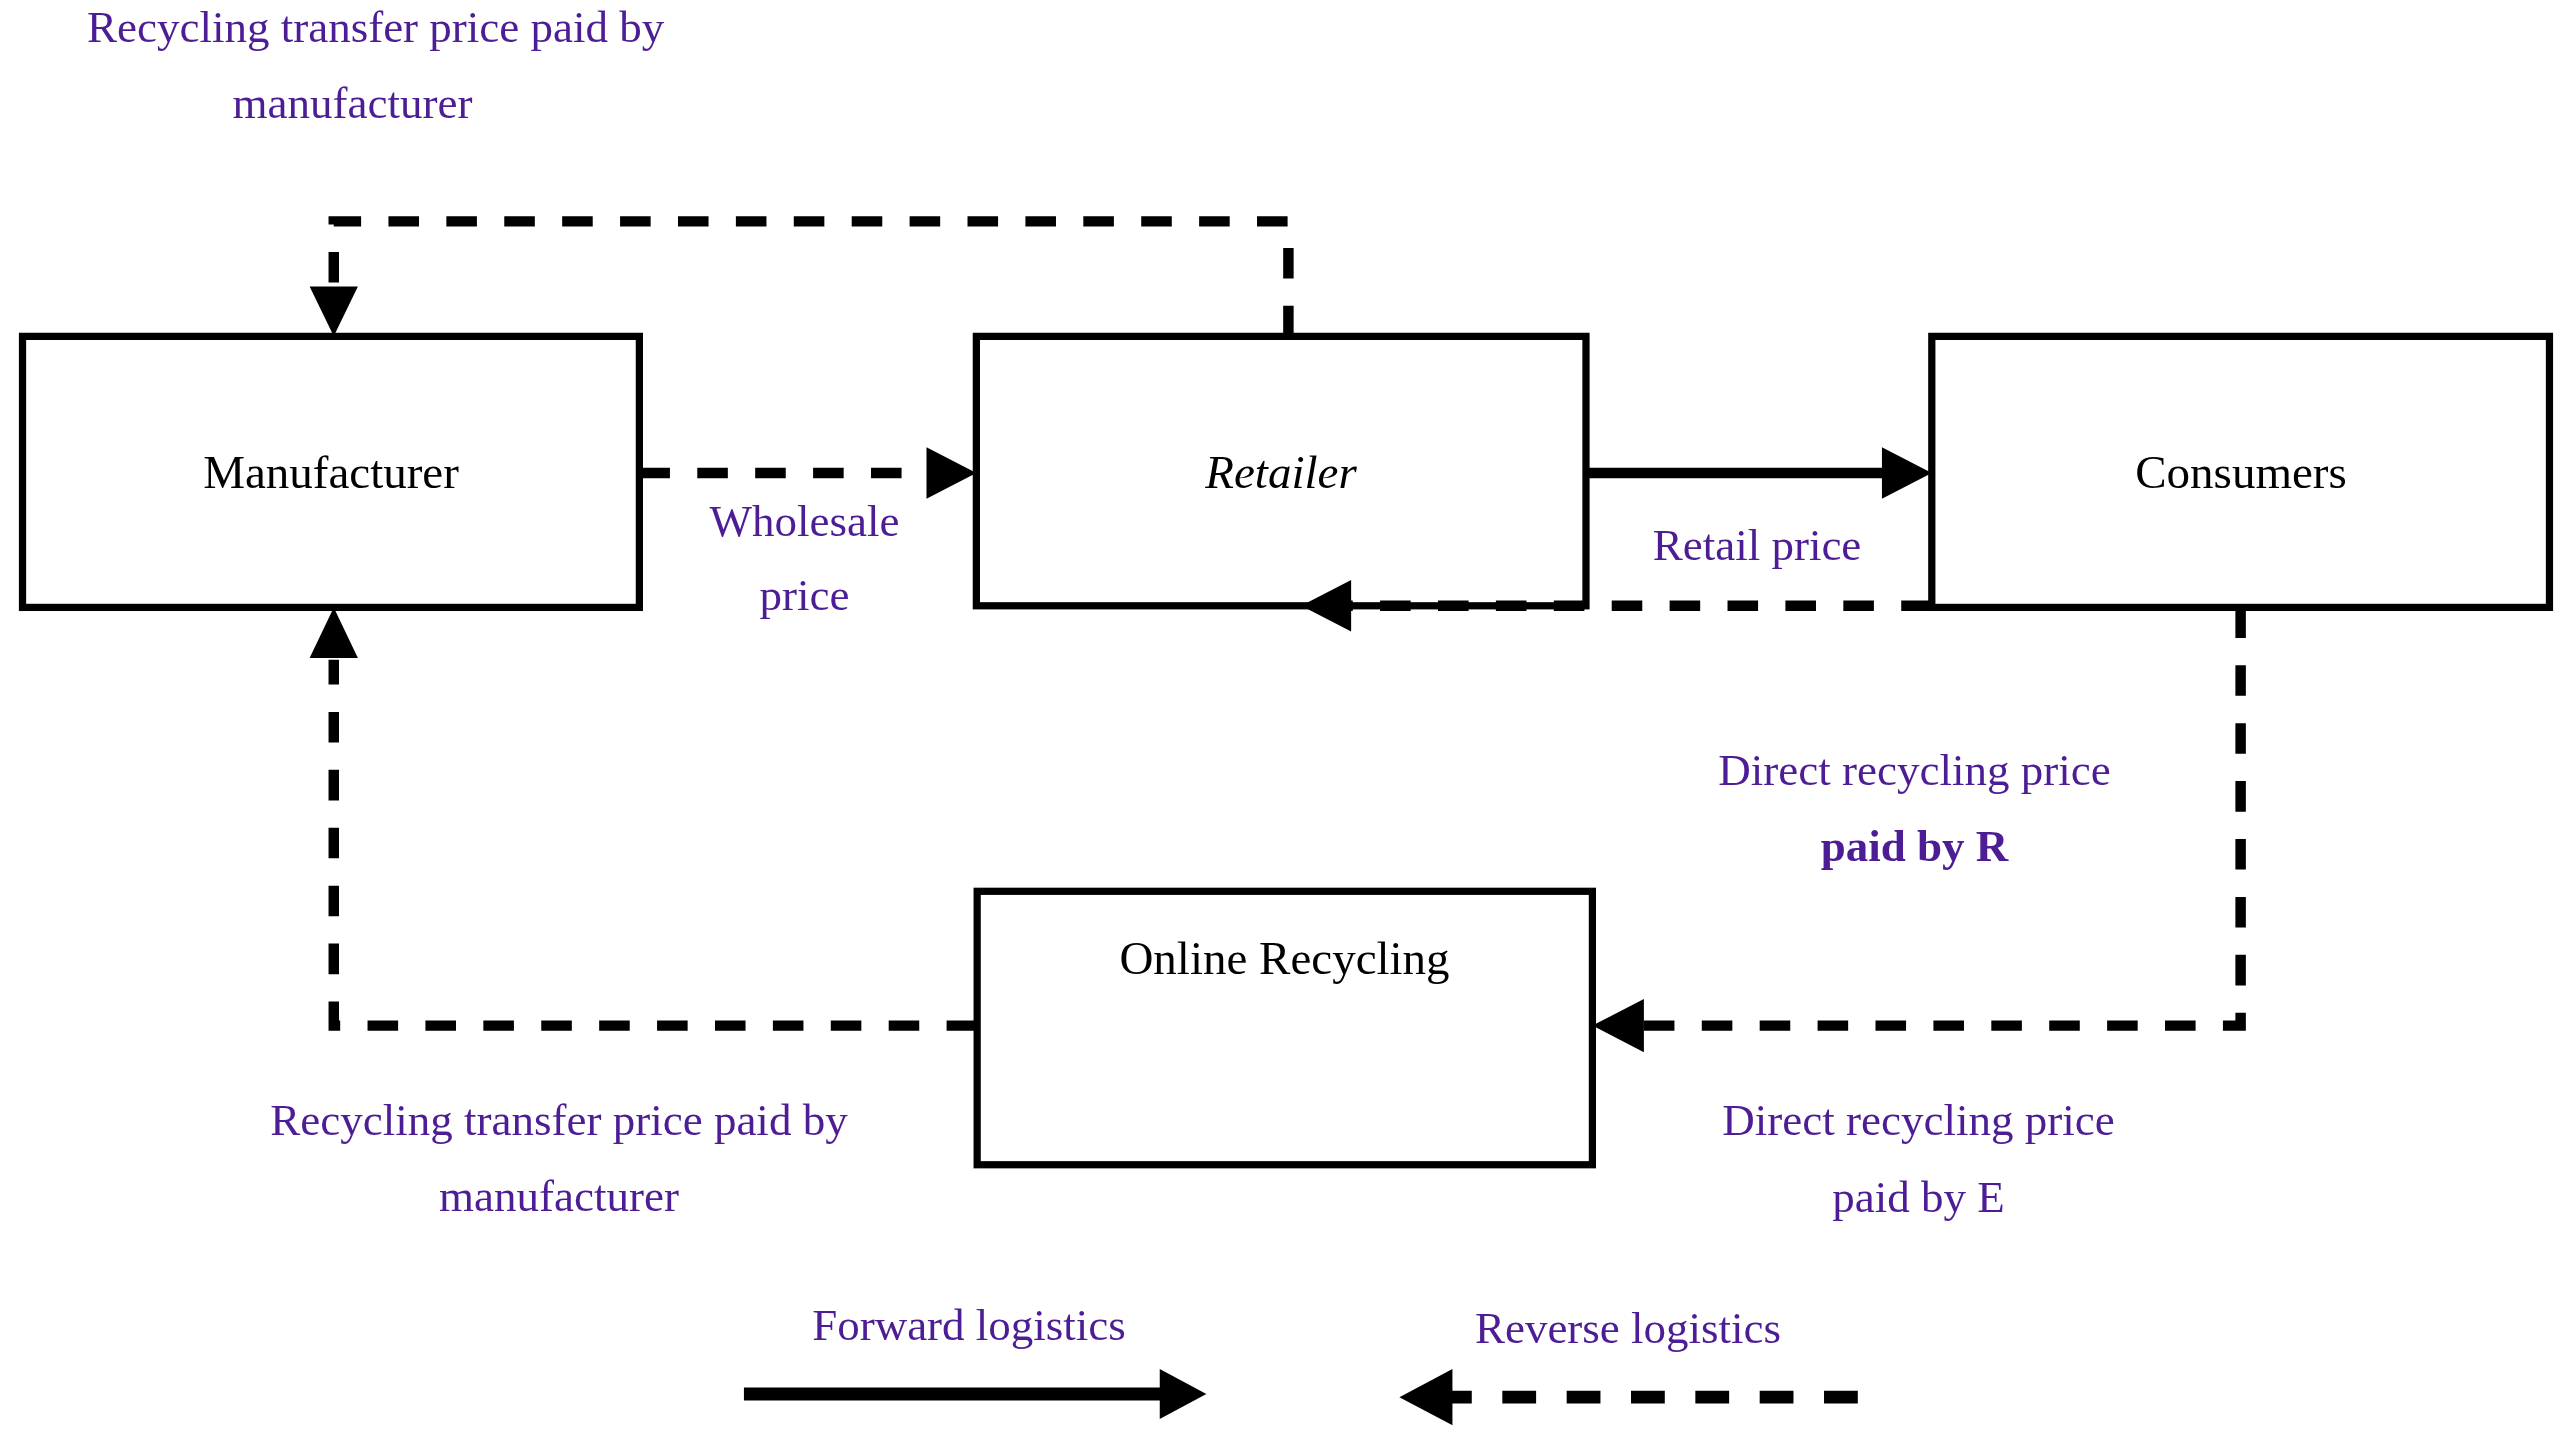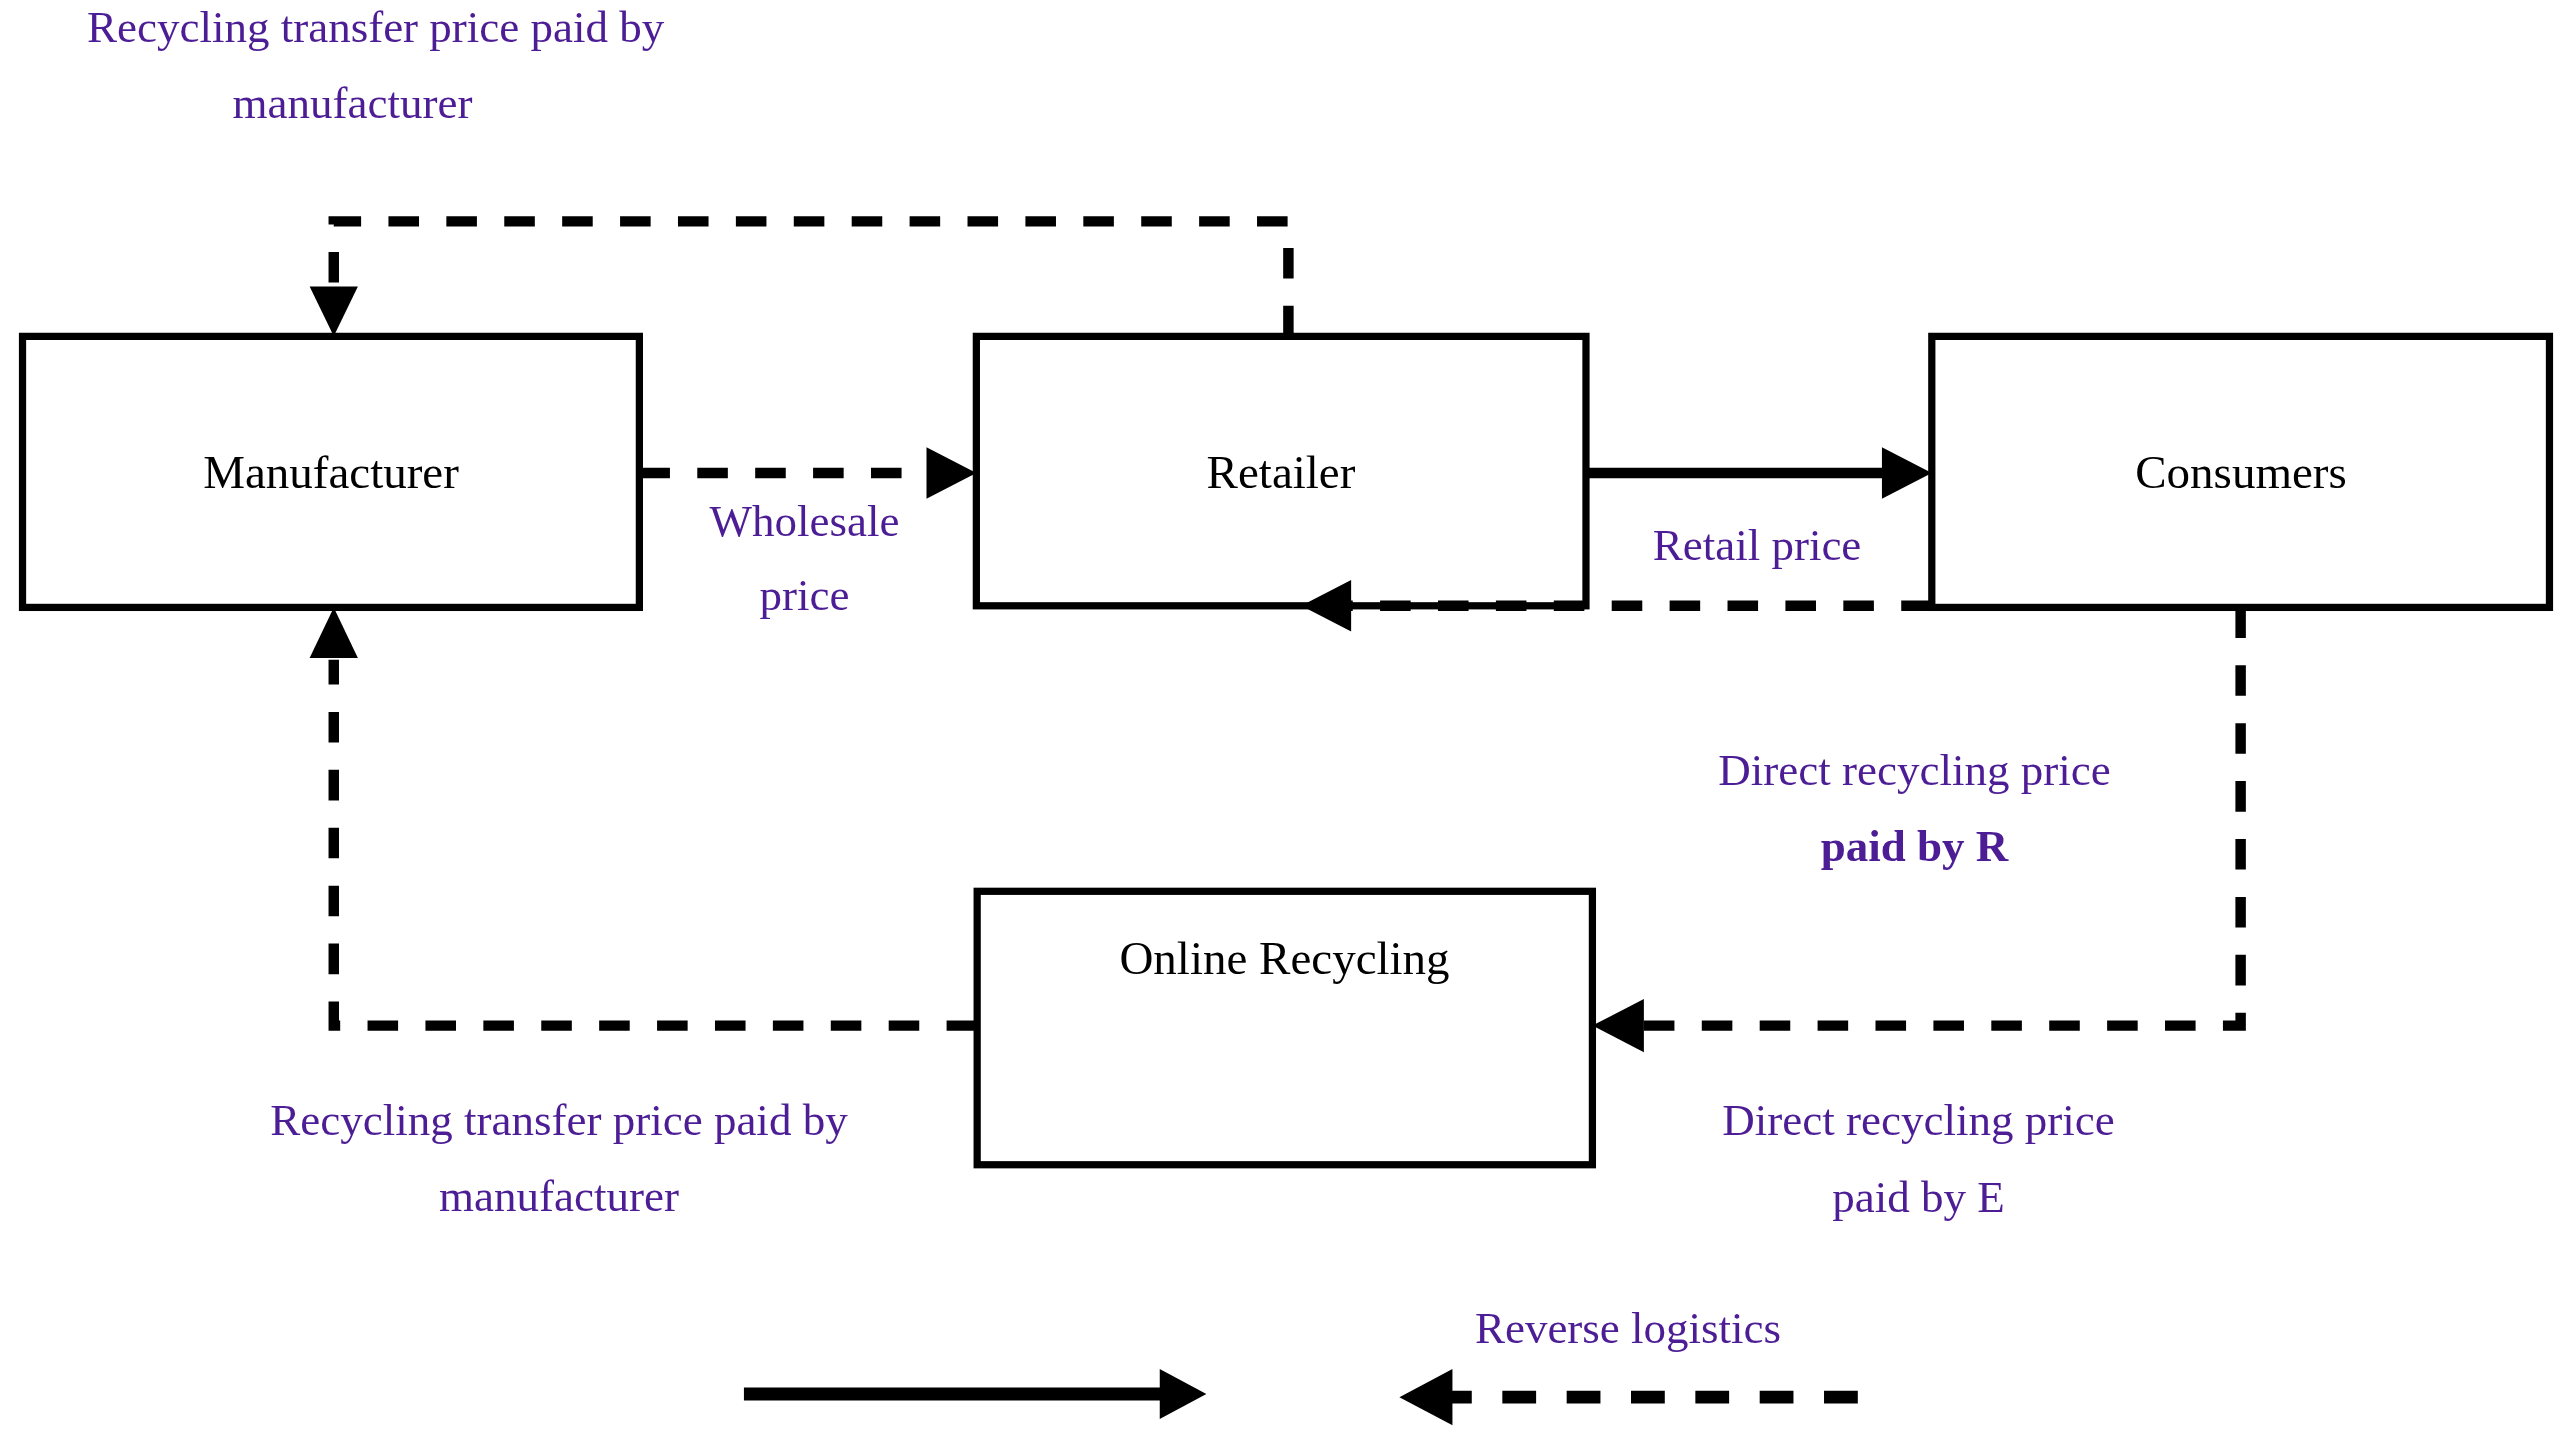--- a/index.html
+++ b/index.html
@@ -71,21 +71,21 @@
       <path d="M1500,1733 L1442,1702 L1442,1764 Z" fill="#000"></path>
     </g>
     <g>
       <line x1="2310" y1="1737" x2="1805" y2="1737" stroke="#000" stroke-width="16" stroke-dasharray="42 38" stroke-linecap="butt"></line>
       <path d="M1740,1737 L1806,1702 L1806,1772 Z" fill="#000"></path>
     </g>
   </svg>
 
   <div class="node-label" style="left:22.5px; top:445px; width:617px;">Manufacturer</div>
 
-  <div class="node-label" style="left:976px; top:445px; width:610px;">Retailer</div>
+  <div class="node-label" style="left:976px; top:445px; width:610px;font-style:italic;">Retailer</div>
 
   <div class="node-label" style="left:1932px; top:445px; width:618px;">Consumers</div>
 
   <div class="node-label" style="left:977px; top:931px; width:615px;">
     <div>Online Recycling</div>
   </div>
 
   <div class="lbl edge-label" style="left:87px; top:4.8px; width:885px; text-align:left;">
     <div>Recycling transfer price paid by</div>
     <div style="margin-top:31px; text-align:center; width:531px;">manufacturer</div>
@@ -106,17 +106,18 @@
   <div class="lbl edge-label" style="left:1641px; top:1098px; width:555px;">
     <div>Direct recycling price</div>
     <div style="margin-top:32px;">paid by E</div>
   </div>
 
   <div class="lbl edge-label" style="left:157px; top:1098px; width:804px;">
     <div>Recycling transfer price paid by</div>
     <div style="margin-top:31px;">manufacturer</div>
   </div>
 
+  <div class="lbl legend-label" style="left:744px; top:1303px; width:450px;">Forward logistics</div>
 
   <div class="lbl legend-label" style="left:1399px; top:1306px; width:458px;">Reverse logistics</div>
 
 </div>
 
 
 </body></html>

